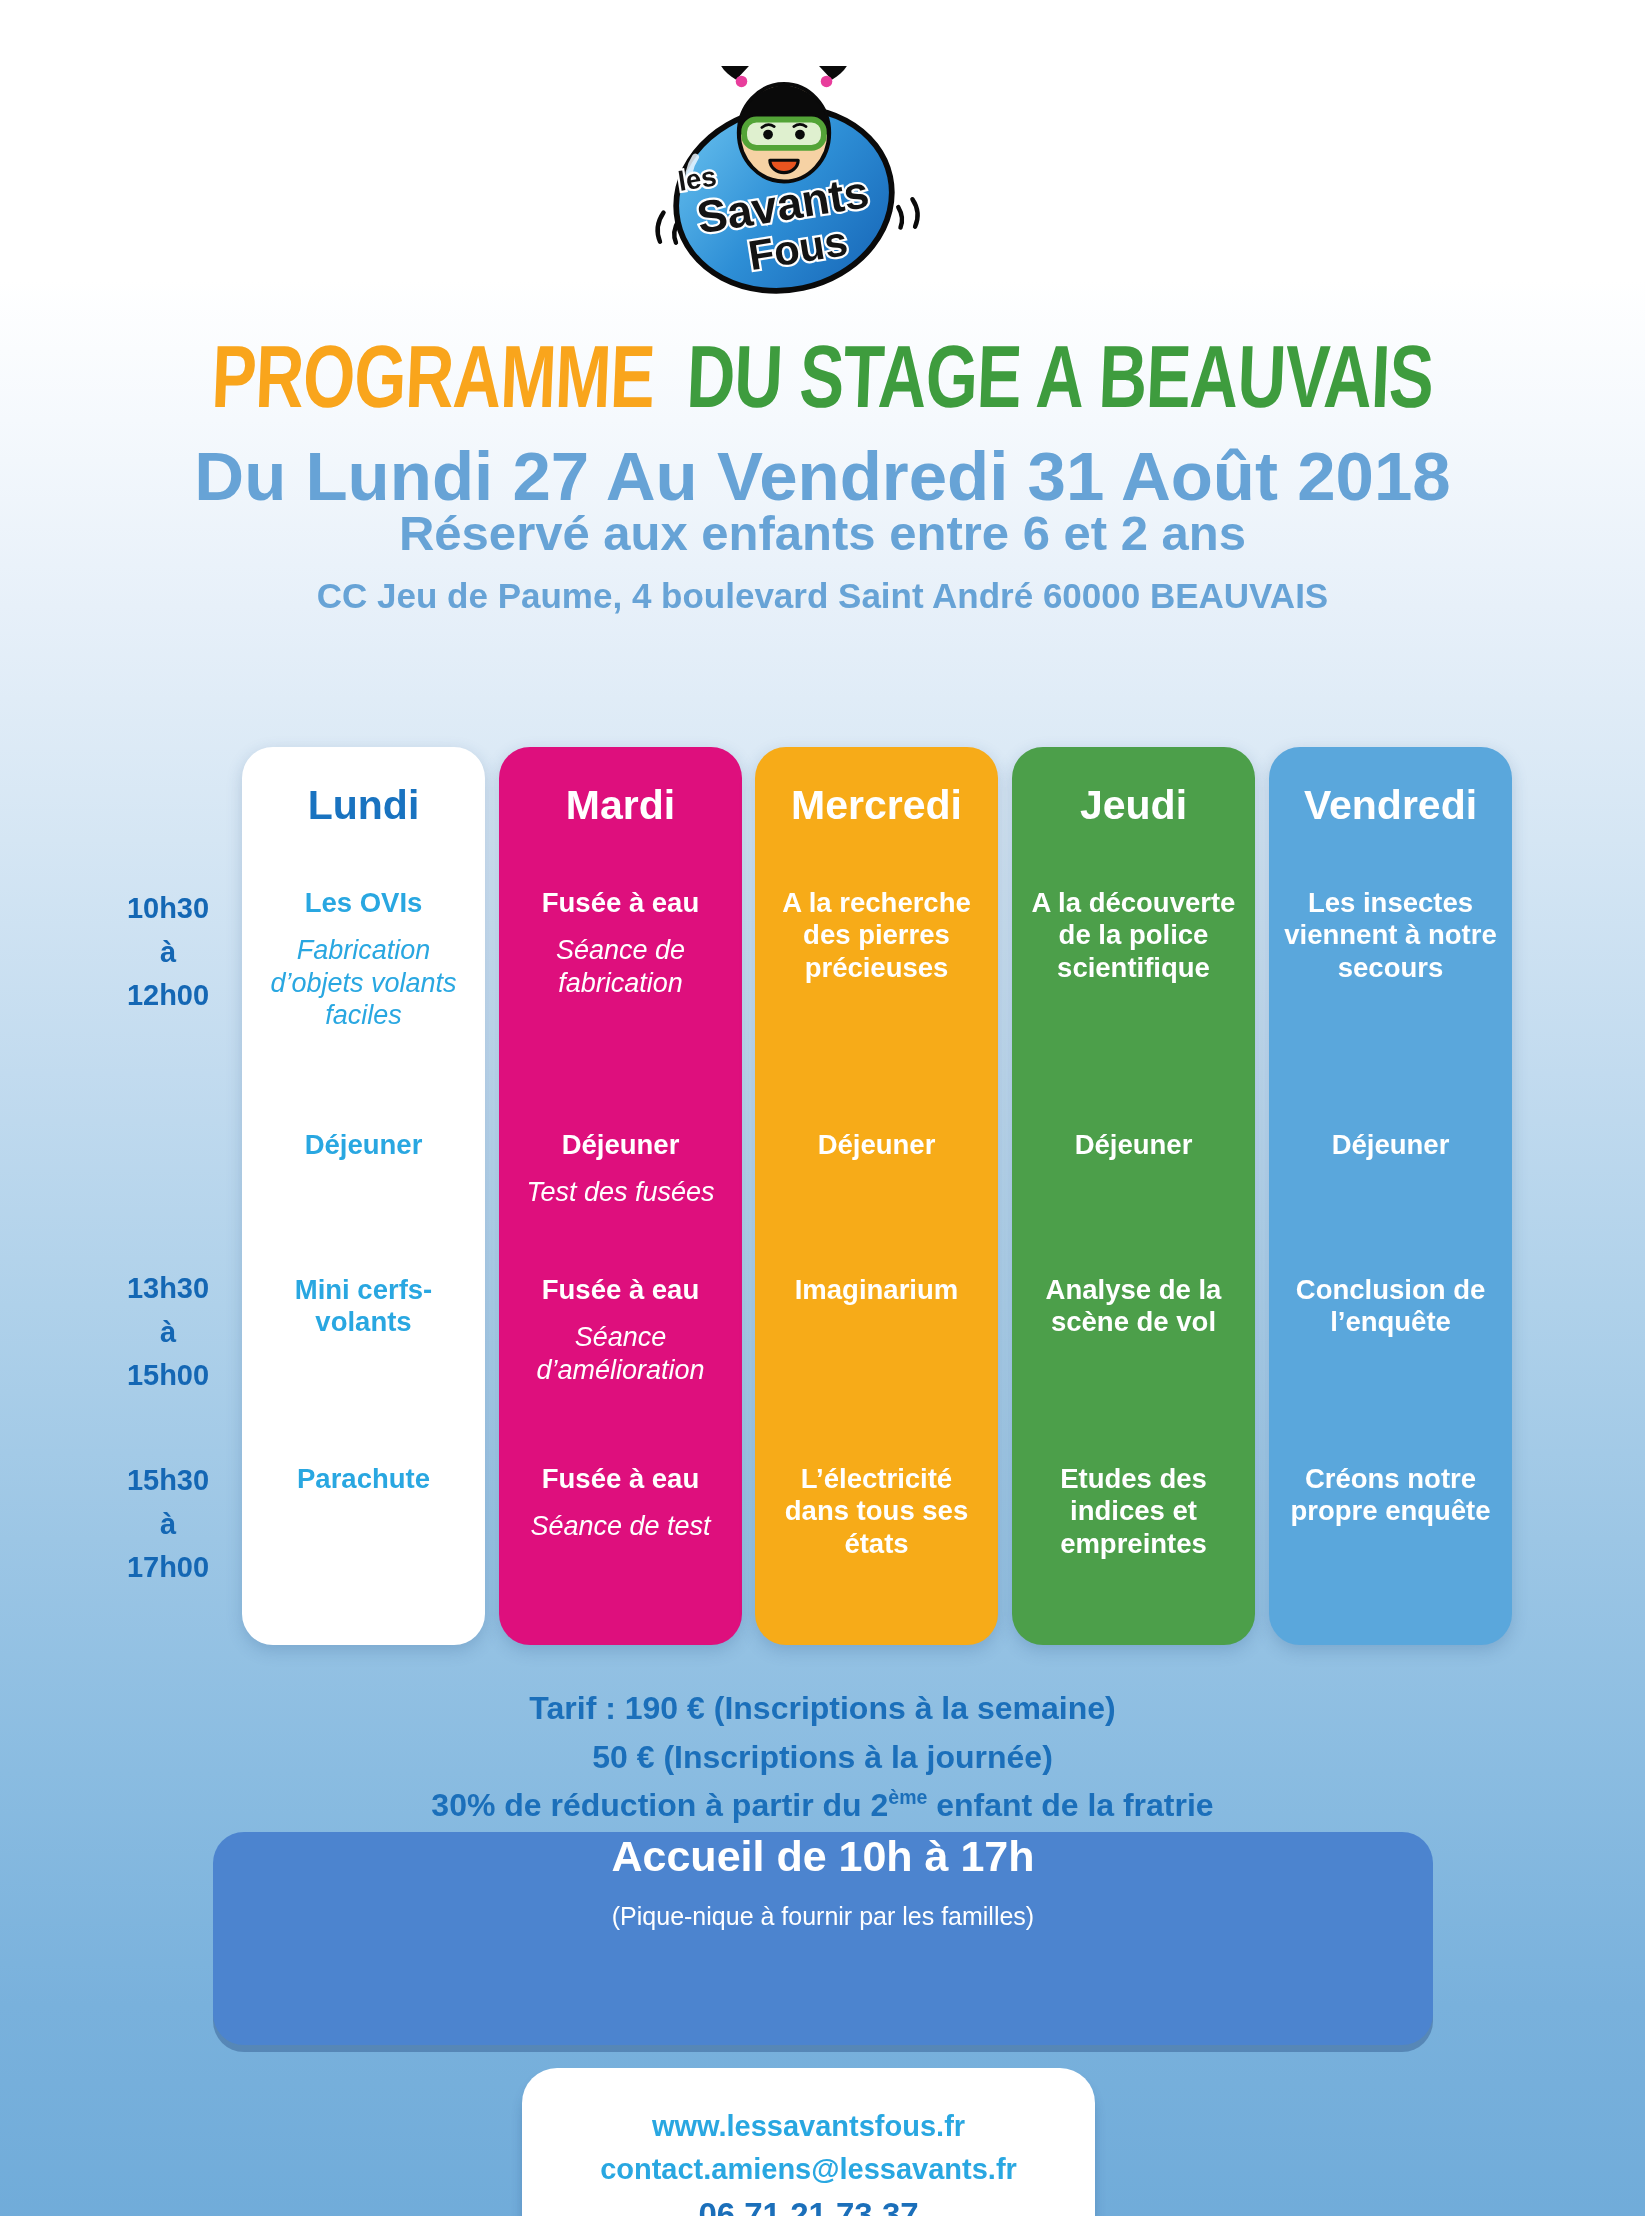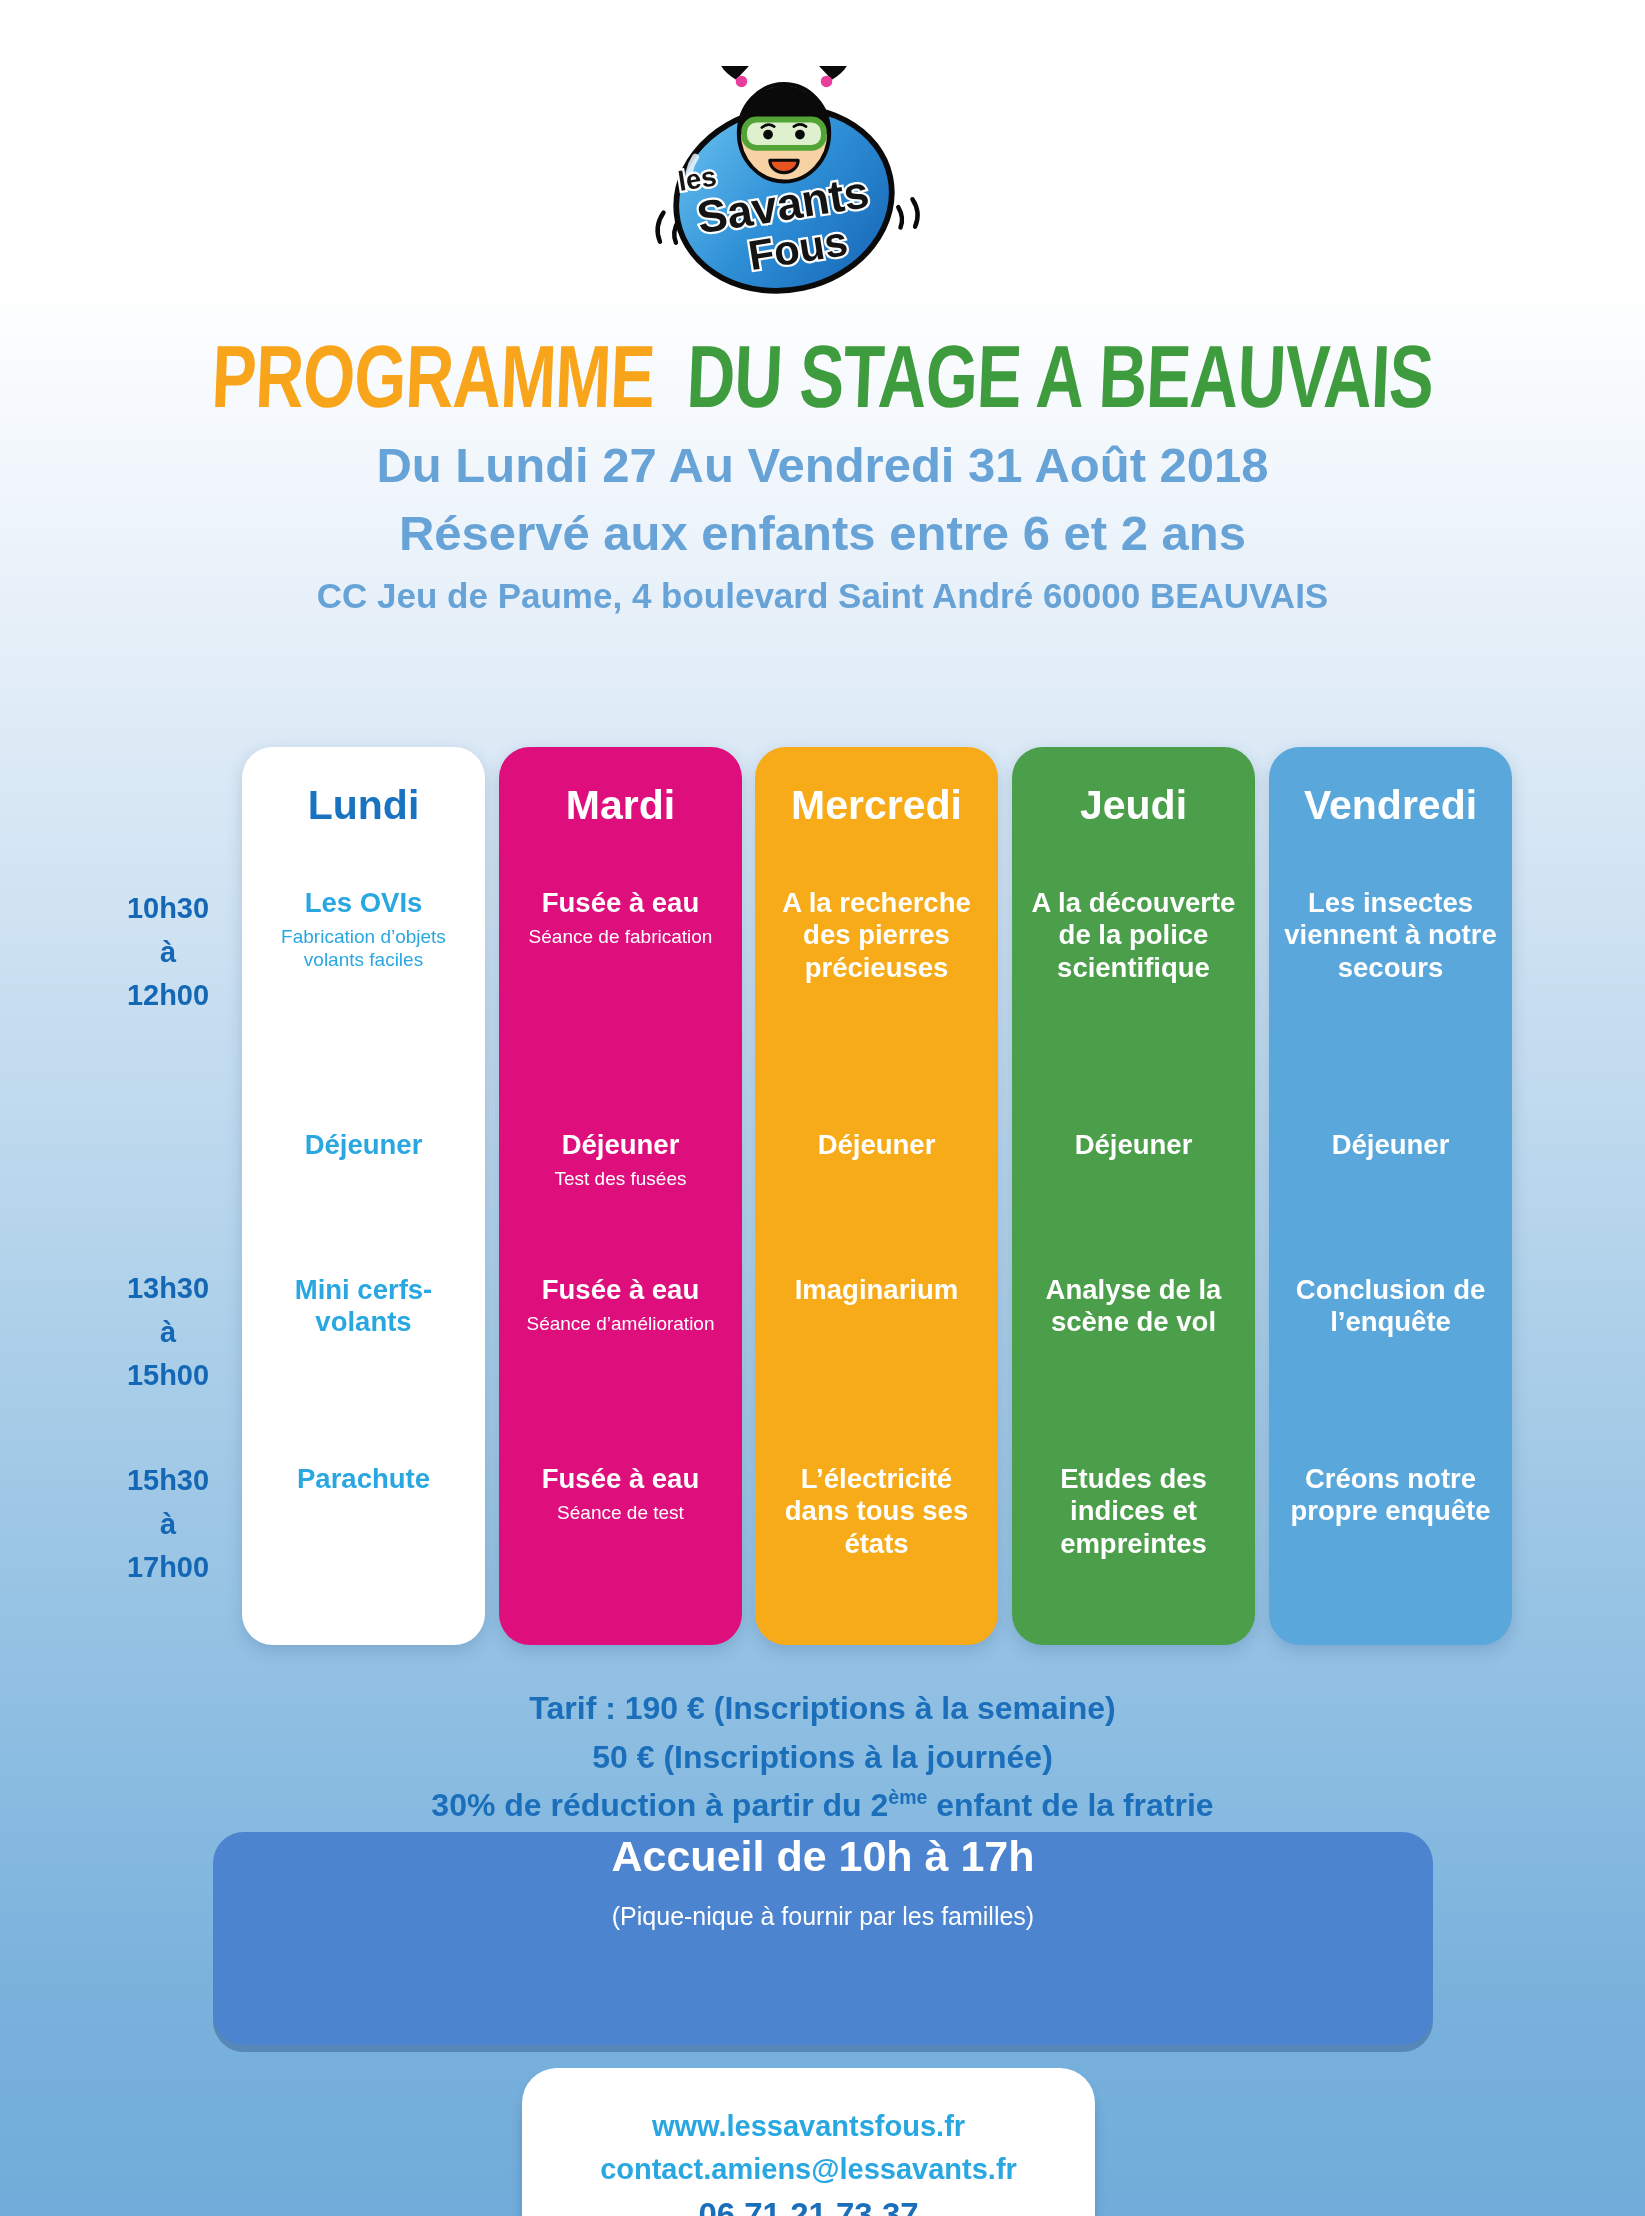--- a/index.html
+++ b/index.html
@@ -29,21 +29,21 @@
     display:inline-block;
     transform:scaleY(1.32) skewX(-3deg);
     transform-origin:center;
     font-weight:bold;font-size:67px;letter-spacing:-0.9px;
   }
   .title-part1{color:#F9A51C;}
   .title-part2{color:#3E9C3E;margin-left:15px;}
 
   
   .intro{position:absolute;left:0;width:100%;text-align:center;color:#67A3D6;font-weight:bold;}
-  .intro-dates{top:437px;font-size:49px;}
+  .intro-dates{top:437px;font-size:69px;}
   .intro-audience{top:505px;font-size:49px;}
   .intro-venue{top:576px;font-size:35px;}
 
   
   .time-slot{
     position:absolute;left:95px;width:146px;text-align:center;
     color:#1467B4;font-weight:bold;font-size:29px;line-height:1.5;
   }
   .time-slot-1{top:887px;}
   .time-slot-2{top:1267px;}
@@ -67,21 +67,21 @@
   }
   .col-0 .day-header{color:#1973C0;}
 
   .row{position:absolute;left:11.5px;right:11.5px;text-align:center;color:#FFFFFF;}
   .col-0 .row{color:#29A7E1;}
   .row-1{top:140px;}
   .row-2{top:382px;}
   .row-3{top:527px;}
   .row-4{top:716px;}
   .act-title{font-weight:bold;font-size:27.5px;line-height:1.18;}
-  .act-sub{font-size:19px;line-height:1.2;margin-top:7px;}
+  .act-sub{font-size:27px;line-height:1.2;margin-top:15px;font-style:italic;}
 
   
   .pricing{
     position:absolute;left:0;top:1684px;width:100%;text-align:center;
     color:#1B6FBA;font-weight:bold;font-size:32px;line-height:1.52;
   }
   .pricing sup{font-size:19.5px;}
 
   
   .info-box{

